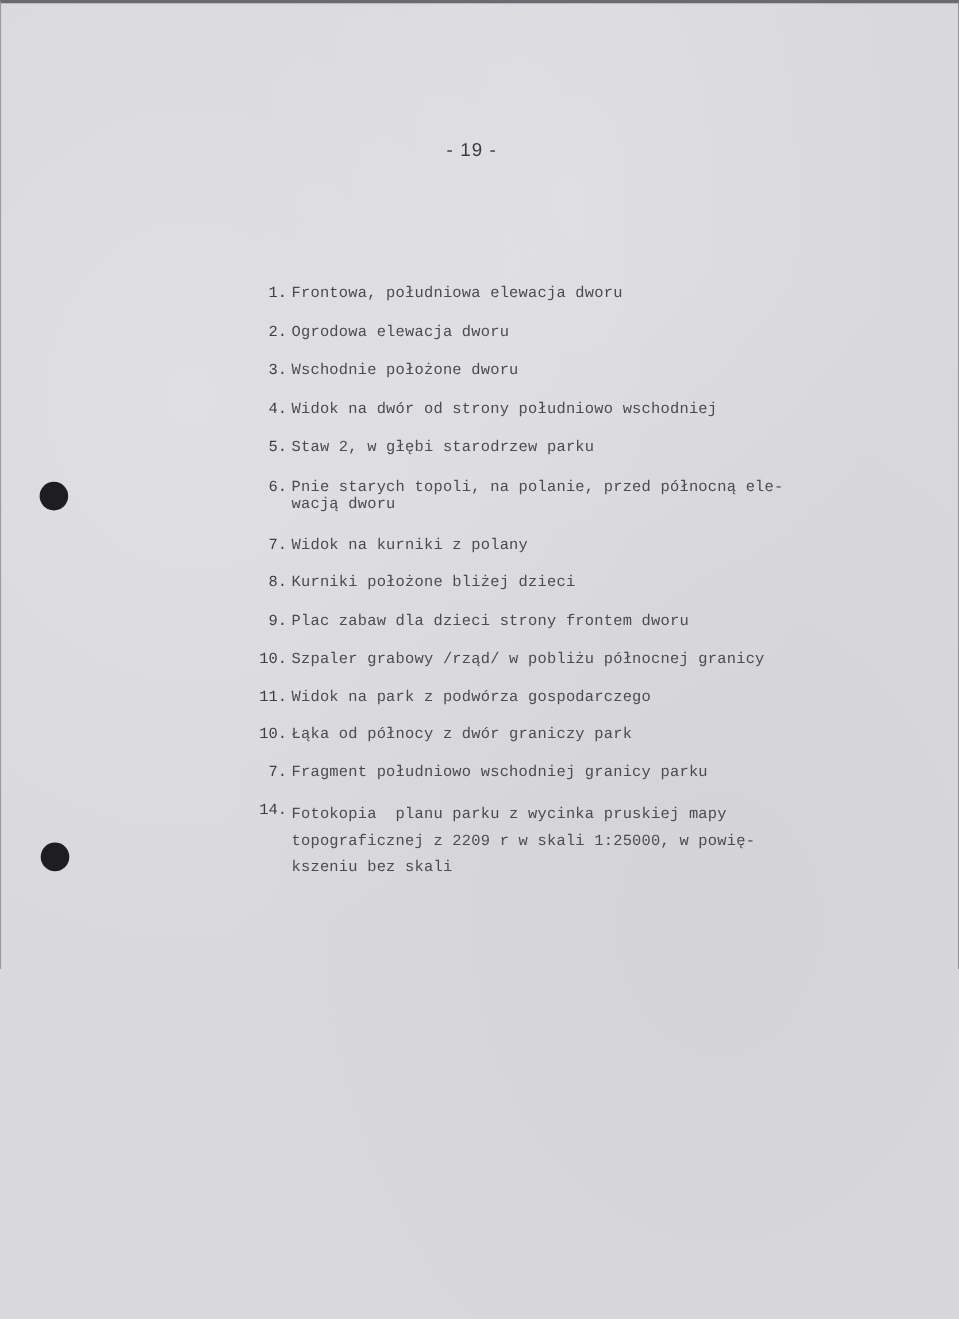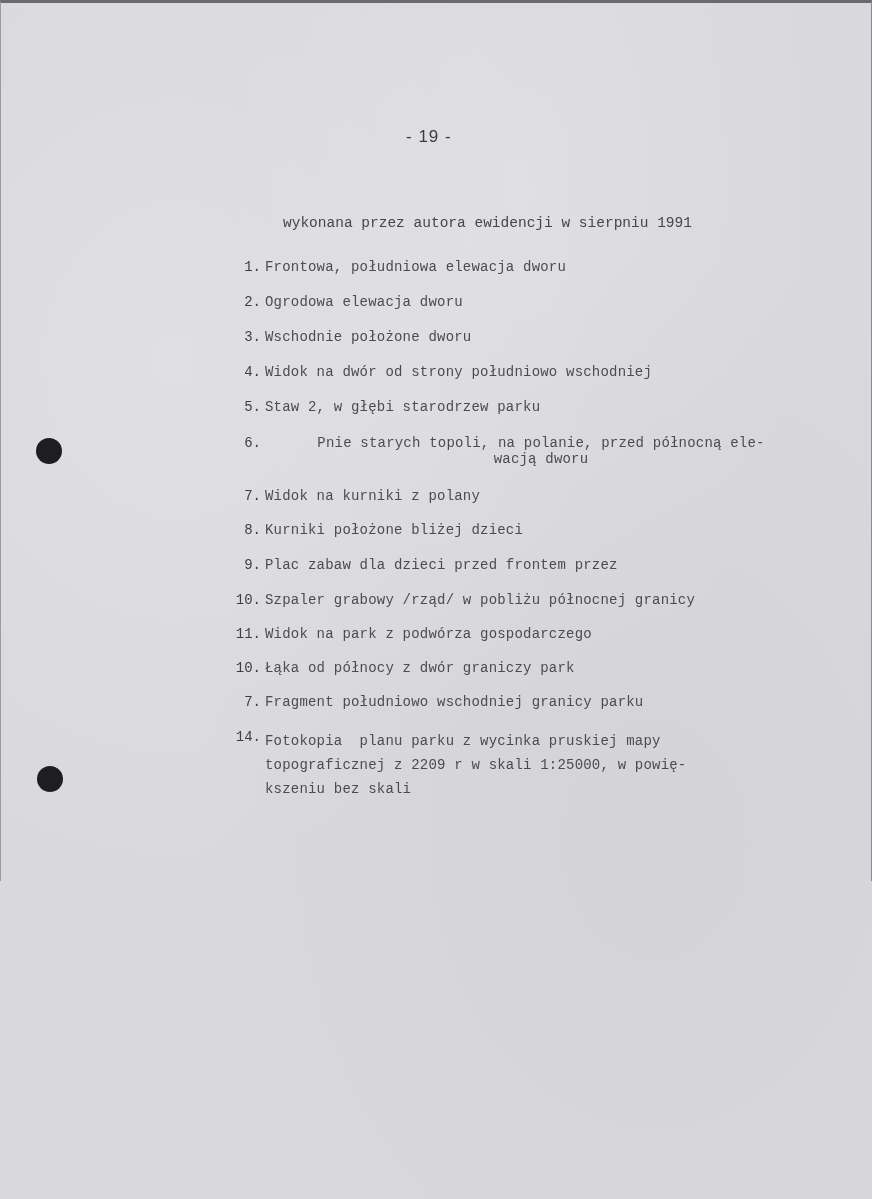--- a/index.html
+++ b/index.html
@@ -94,33 +94,32 @@
       padding-right: 4px;
       flex-shrink: 0;
       color: #3e3e42;
     }
     .item-text {
       flex: 1;
       white-space: pre-wrap;
       letter-spacing: 0.2px;
     }
     .item-text.multi { line-height: 24px; }
-    .item-text.tight { line-height: 16px; text-align: center; }
+    .item-text.tight { line-height: 16px; }
   </style>
 </head>
 <body>
 
 <div class="page">
   <div class="punch-hole top"></div>
   <div class="punch-hole bottom"></div>
 
   <div class="page-number">- 19 -</div>
 
 
-  <div class="subtitle">wykonana przez autora ewidencji w sierpniu 1991</div>
 
   <ol class="list">
     <li class="list-item" style="top:0px">
       <span class="item-num">1.</span>
       <span class="item-text">Frontowa, południowa elewacja dworu</span>
     </li>
     <li class="list-item" style="top:35px">
       <span class="item-num">2.</span>
       <span class="item-text">Ogrodowa elewacja dworu</span>
     </li>
@@ -144,21 +143,21 @@
     <li class="list-item" style="top:229px">
       <span class="item-num">7.</span>
       <span class="item-text">Widok na kurniki z polany</span>
     </li>
     <li class="list-item" style="top:263px">
       <span class="item-num">8.</span>
       <span class="item-text">Kurniki położone bliżej dzieci</span>
     </li>
     <li class="list-item" style="top:298px">
       <span class="item-num">9.</span>
-      <span class="item-text">Plac zabaw dla dzieci przed frontem przez</span>
+      <span class="item-text">Plac zabaw dla dzieci strony frontem dworu</span>
     </li>
     <li class="list-item" style="top:333px">
       <span class="item-num">10.</span>
       <span class="item-text">Szpaler grabowy /rząd/ w pobliżu północnej granicy</span>
     </li>
     <li class="list-item" style="top:367px">
       <span class="item-num">11.</span>
       <span class="item-text">Widok na park z podwórza gospodarczego</span>
     </li>
     <li class="list-item" style="top:401px">

